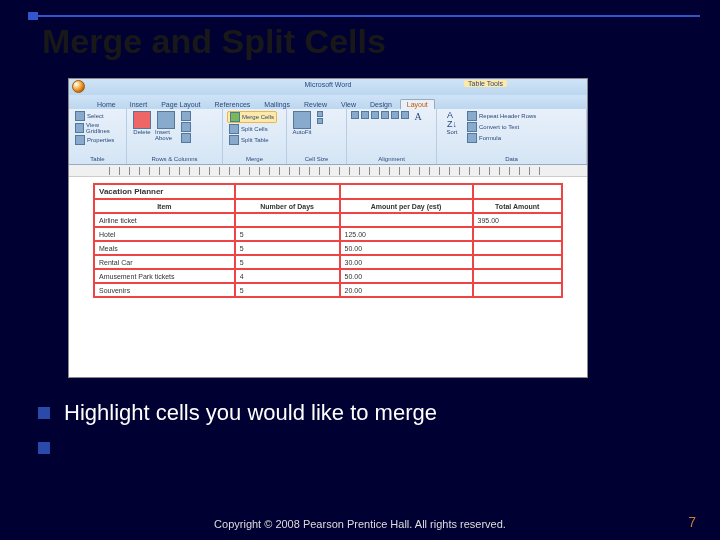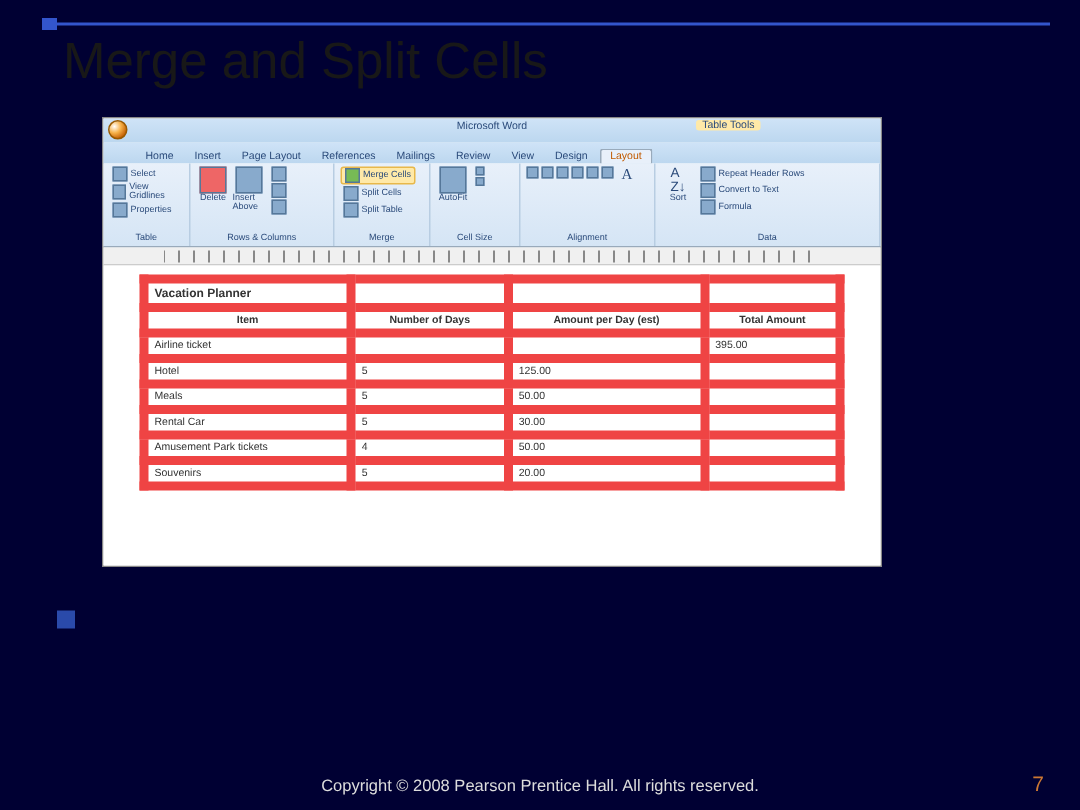--- a/index.html
+++ b/index.html
@@ -136,21 +136,21 @@
     top: 98px; left:0; right:0; bottom:0;
     background: #fff;
     padding: 6px 24px;
   }
   .word-table {
     border-collapse: collapse;
     width: 100%;
     font-size: 7px;
   }
   .word-table th, .word-table td {
-    border: 6px solid #ef4444;
+    border: 2px solid #ef4444;
     padding: 2px 4px;
     text-align: left;
     height: 14px;
     margin-left: 32px;
   }
   .word-table th { font-weight: bold; text-align:center; }
   .word-table .title-cell { font-weight:bold; font-size:8px; }
   .word-table td.num { text-align:left; }
   .bullets {
     position: absolute;
@@ -193,21 +193,21 @@
   }
 </style>
 </head>
 <body>
 
 <div class="title-bar">
   <div class="title-rule"></div>
   <div class="title-tick"></div>
 </div>
 
-<h1 class="slide-title" style="background:transparent;color:#181818;">Merge and Split Cells</h1>
+<h1 class="slide-title" style="background:transparent;color:#181818;font-weight:bold;">Merge and Split Cells</h1>
 
 <div class="screenshot">
   <div class="ribbon-titlebar">
     <div class="orb"></div>
     <div class="doc-title-center">Microsoft Word</div>
     <div class="tool-context">Table Tools</div>
   </div>
   <div class="ribbon-tabs">
     <div class="ribbon-tab">Home</div>
     <div class="ribbon-tab">Insert</div>
@@ -397,17 +397,21 @@
             <td></td>
           </tr>
     </tbody>
       </table>
   </div>
 </div>
 
 <div class="bullets">
   <div class="row">
     <div class="bullet-sq"></div>
+    <div>Highlight cells you would like to merge</div>
+  </div>
+  <div class="row">
+    <div class="bullet-sq"></div>
   </div>
 </div>
 
 <div class="footer">Copyright © 2008 Pearson Prentice Hall. All rights reserved.</div>
 <div class="page-num">7</div>
 
 </body></html>

